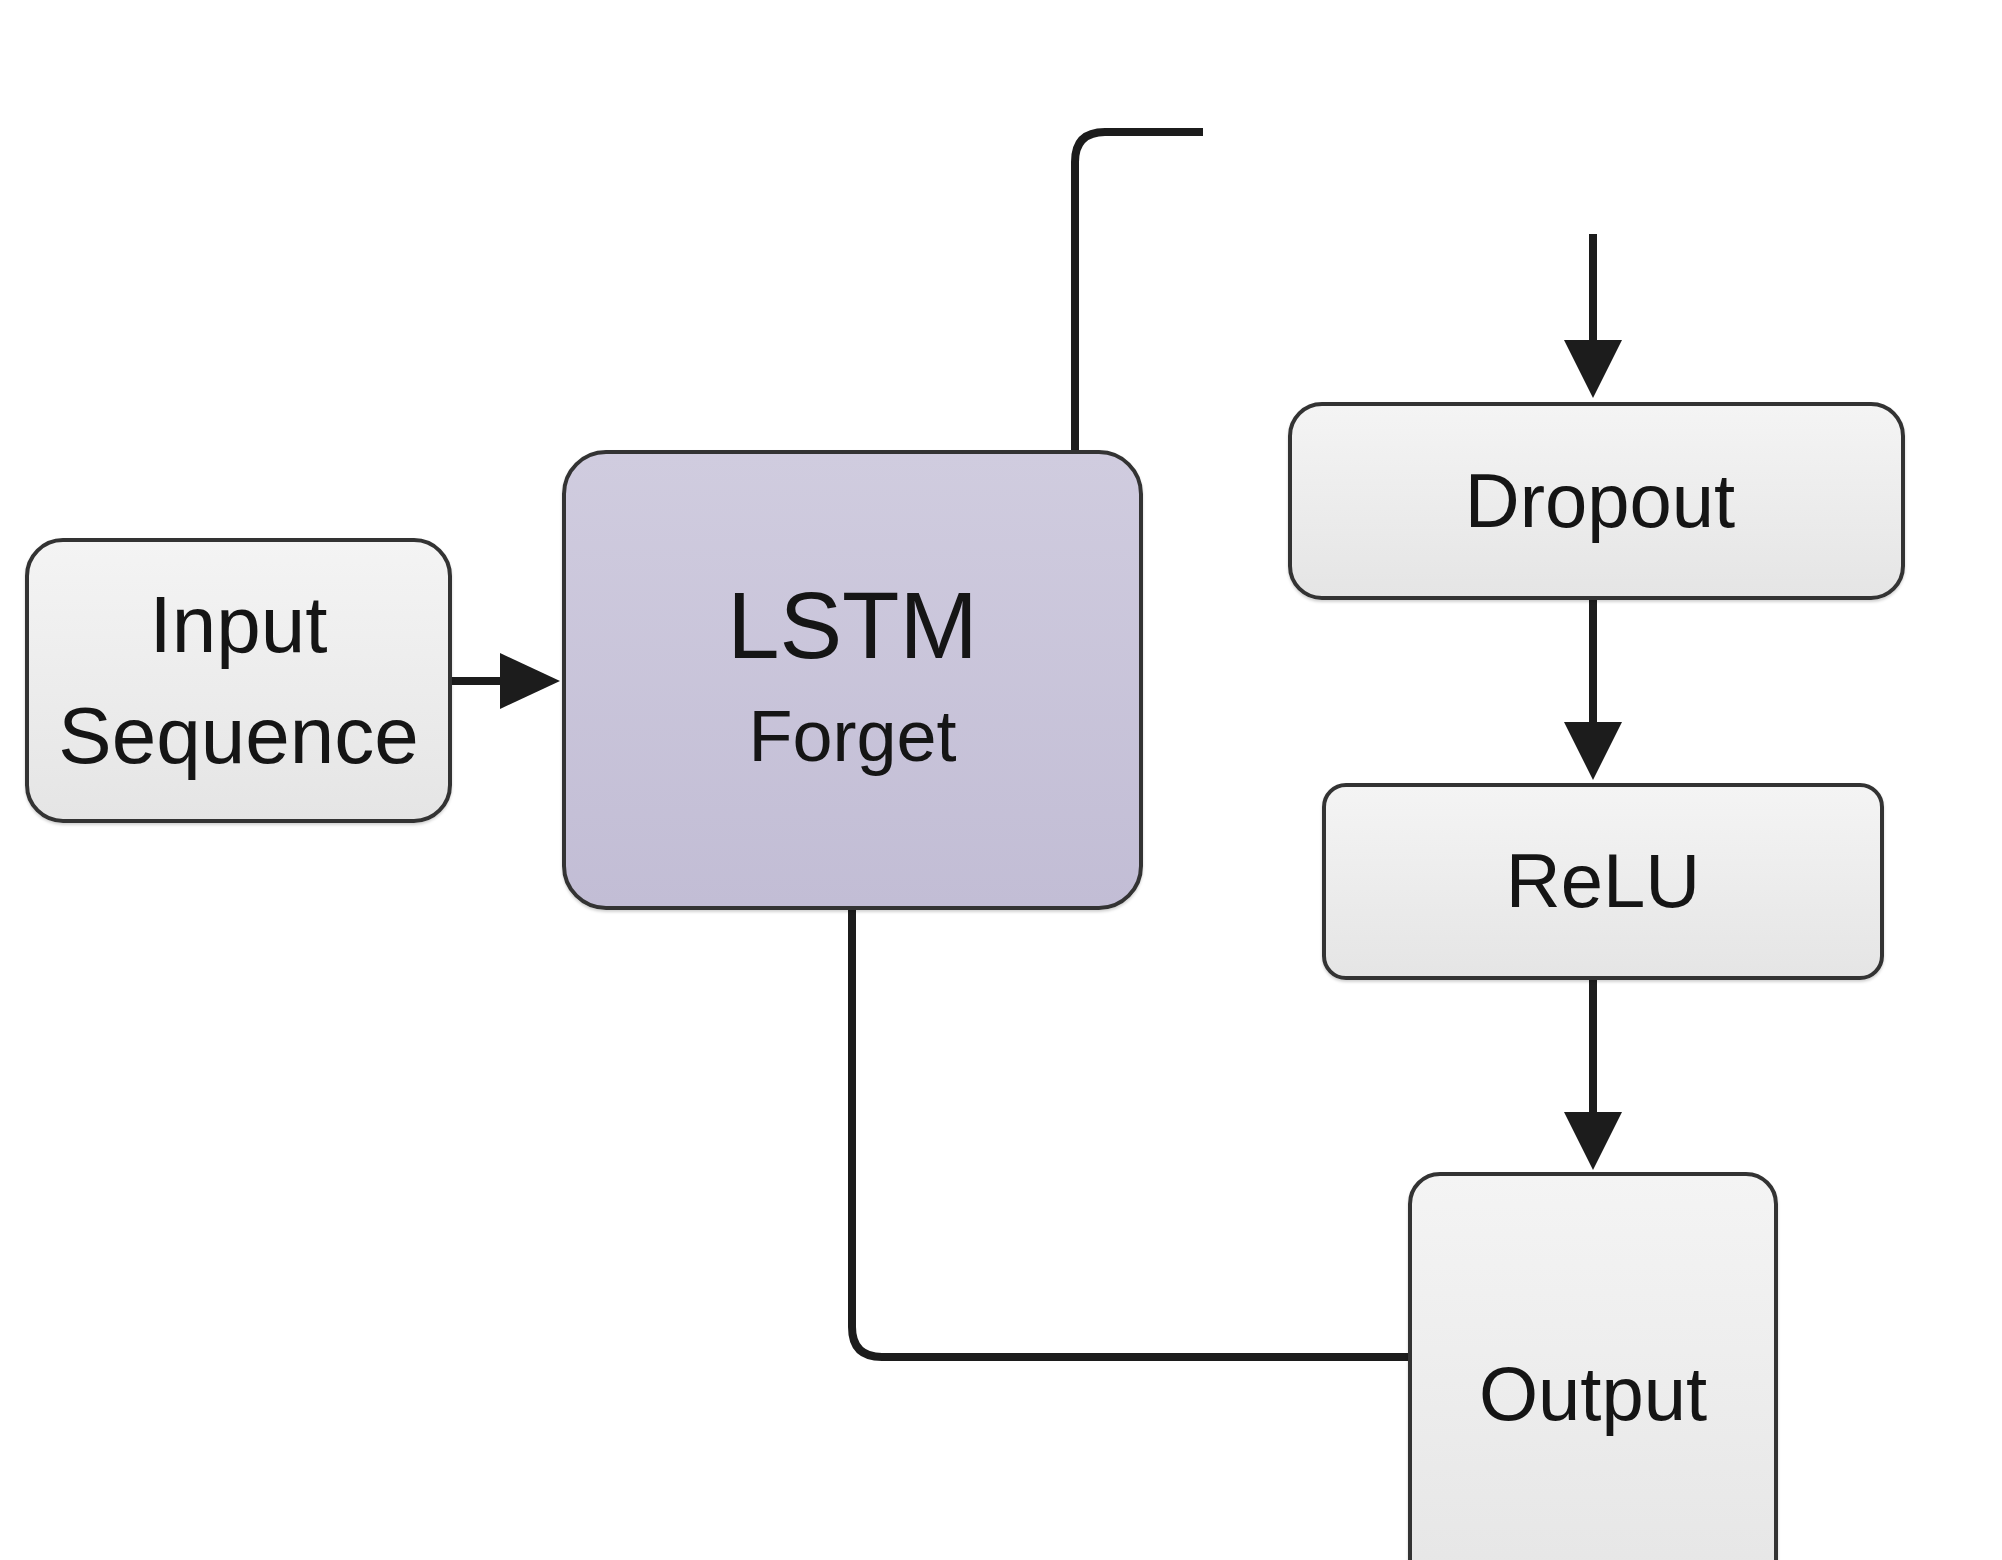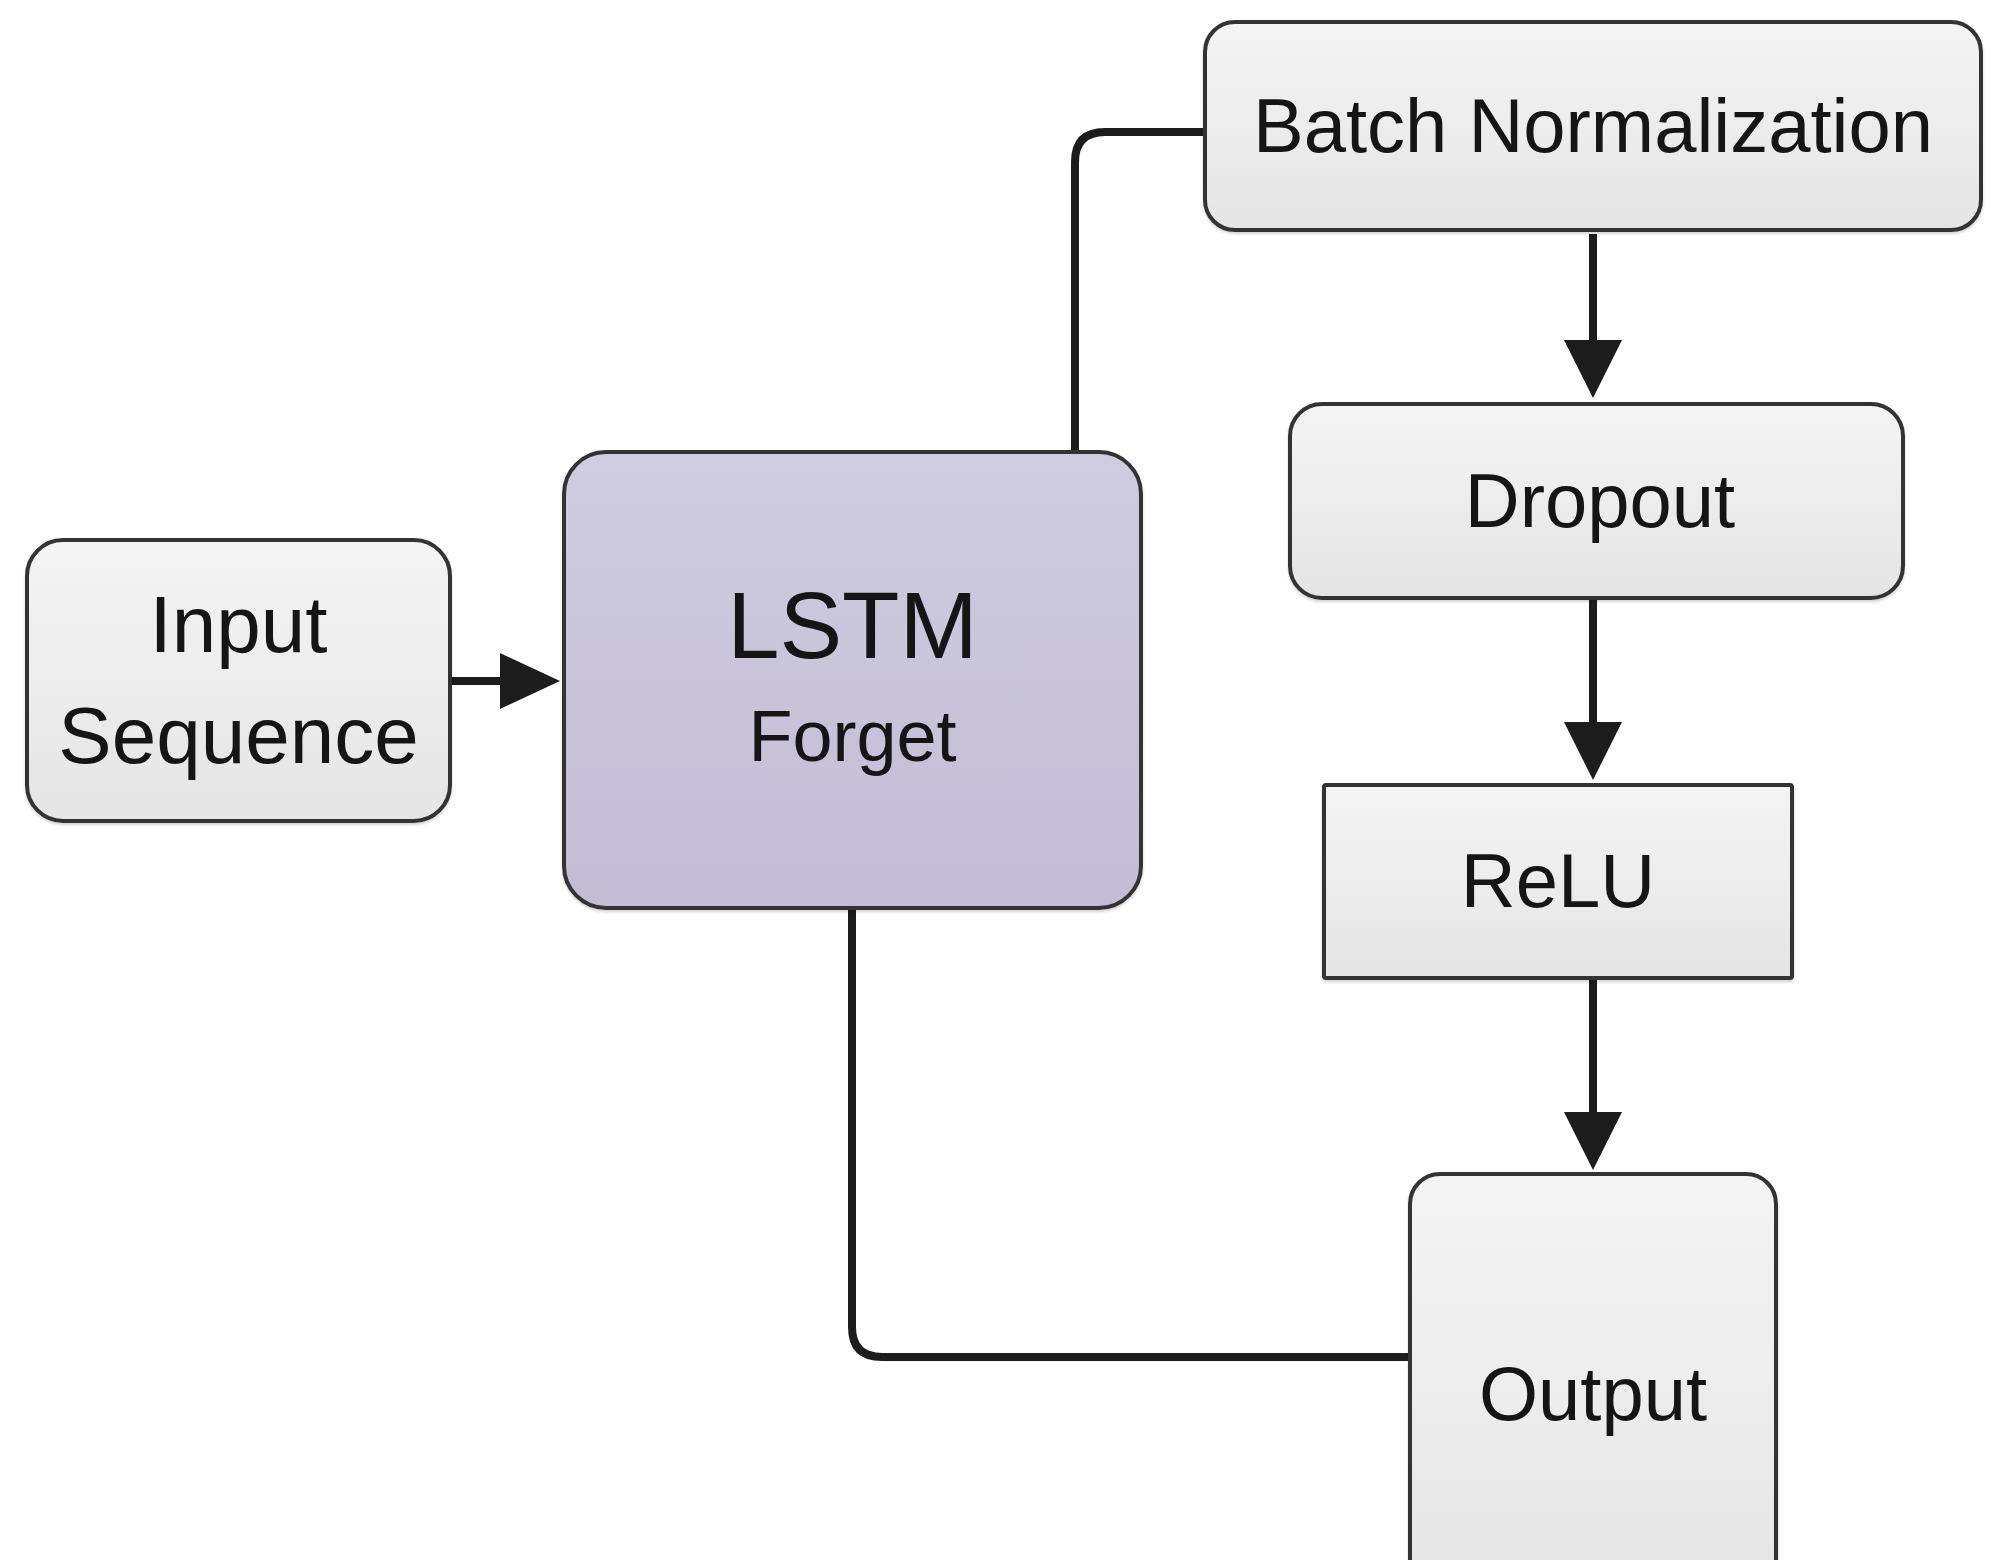--- a/index.html
+++ b/index.html
@@ -79,22 +79,22 @@
     border-radius: 32px;
   }
   .node-dropout {
     left: 1288px; top: 402px;
     width: 617px; height: 198px;
     border-radius: 34px;
     padding-left: 7px;
   }
   .node-relu {
     left: 1322px; top: 783px;
-    width: 472px; height: 197px;
-    border-radius: 4px;
+    width: 562px; height: 197px;
+    border-radius: 24px;
   }
   .node-output {
     left: 1408px; top: 1172px;
     width: 370px; height: 445px;
     border-radius: 32px;
   }
 </style>
 </head>
 <body>
 
@@ -134,23 +134,20 @@
   <div class="node gray node-input">
     <span class="label">Input</span>
     <span class="label">Sequence</span>
   </div>
 
   <div class="node purple node-lstm">
     <span class="label lstm-title">LSTM</span>
     <span class="label lstm-subtitle">Forget</span>
   </div>
 
-  <div class="node gray node-batchnorm">
-    <span class="label">Batch Normalization</span>
-  </div>
 
   <div class="node gray node-dropout">
     <span class="label">Dropout</span>
   </div>
 
   <div class="node gray node-relu">
     <span class="label">ReLU</span>
   </div>
 
   <div class="node gray node-output">

